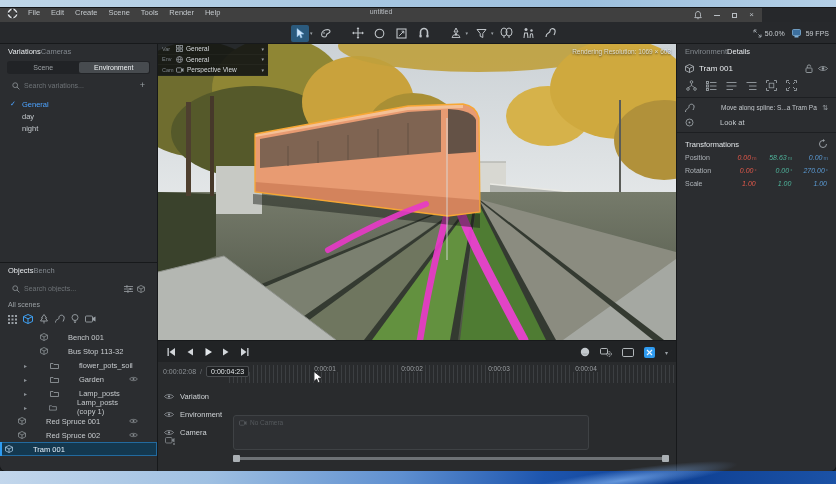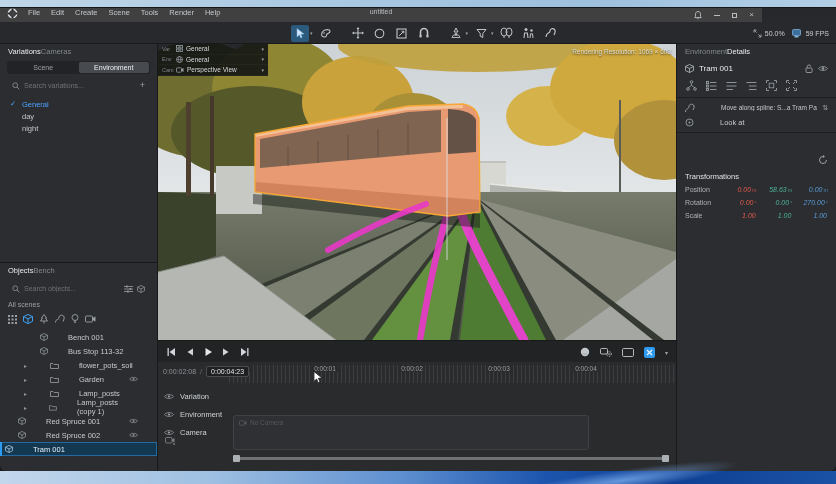--- a/index.html
+++ b/index.html
@@ -91,21 +91,21 @@
   
   .rightpanel { left:676px; top:36px; width:160px; height:427px; background:#2b2d30; border-left:1px solid #17191b; }
   .objheader { display:flex; align-items:center; gap:5px; padding:4px 8px 0; height:17px; }
   .objname { font-size:8px; color:#e8ebee; flex:1; }
   .iconrow { display:flex; gap:9px; padding:5px 9px 4px; align-items:center; }
   .rdivider { height:1px; background:#1d1f22; margin:2px 0; }
   .rrow { display:flex; align-items:center; gap:5px; padding:0 8px; height:15px; }
   .rrow-label { font-size:6.5px; color:#c3c8cc; flex:1; white-space:nowrap; overflow:hidden;padding-left:21px; }
   .rrow-label.lg { font-size:7.5px; }
   .thead { display:flex; align-items:center; padding:4px 8px 2px; }
-  .thead span { font-size:7.5px; color:#dfe3e6; flex:1;margin-top:33px; }
+  .thead span { font-size:7.5px; color:#dfe3e6; flex:1; }
   .trow { display:flex; align-items:center; height:13px; padding:0 8px; }
   .tlabel { width:36px; font-size:7px; color:#aeb3b8; }
   .tval { flex:1; text-align:right; font-size:7px; }
   .tval em { font-style:normal; font-size:5.5px; opacity:.75; margin-left:1px; }
   .vx { color:#e0584a; } .vy { color:#4fb39b; } .vz { color:#5b9bd5; }
 
   
   .playbar { left:158px; top:332px; width:518px; height:22px; background:#212325; border-top:1px solid #17191b; }
   .pb-left { position:absolute; left:8px; top:0; height:22px; display:flex; gap:9px; align-items:center; }
   .pb-right { position:absolute; right:8px; top:0; height:22px; display:flex; gap:10px; align-items:center; }

